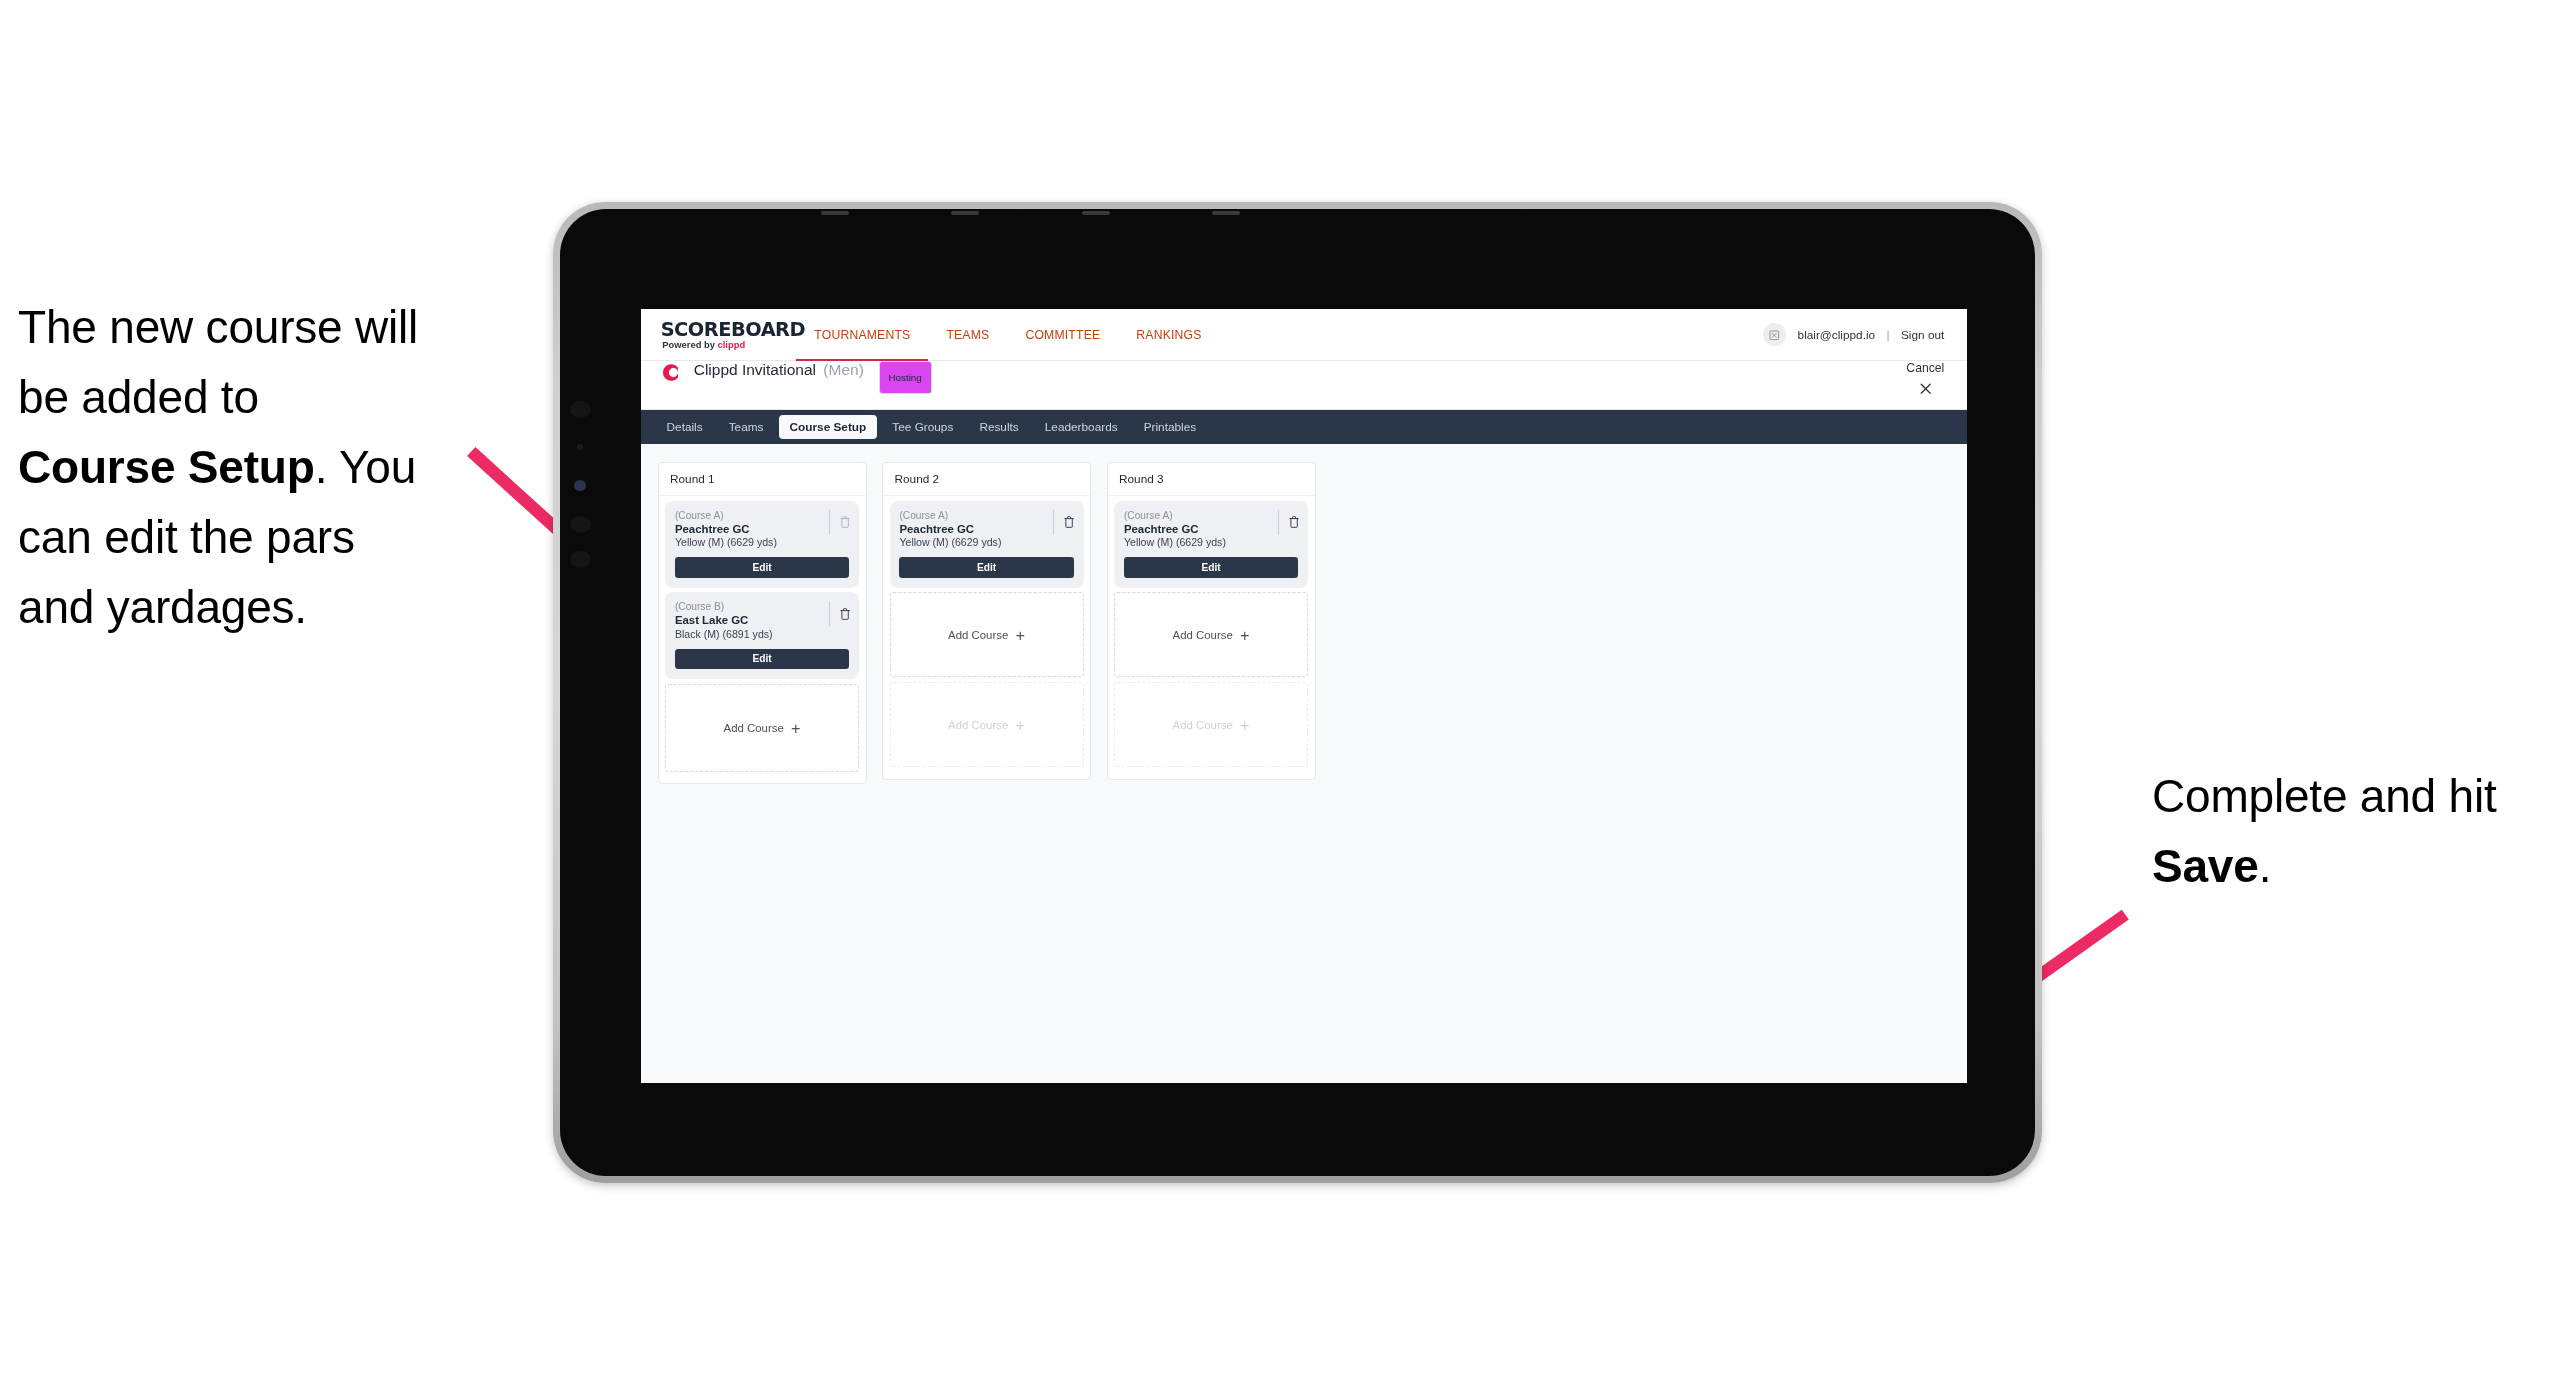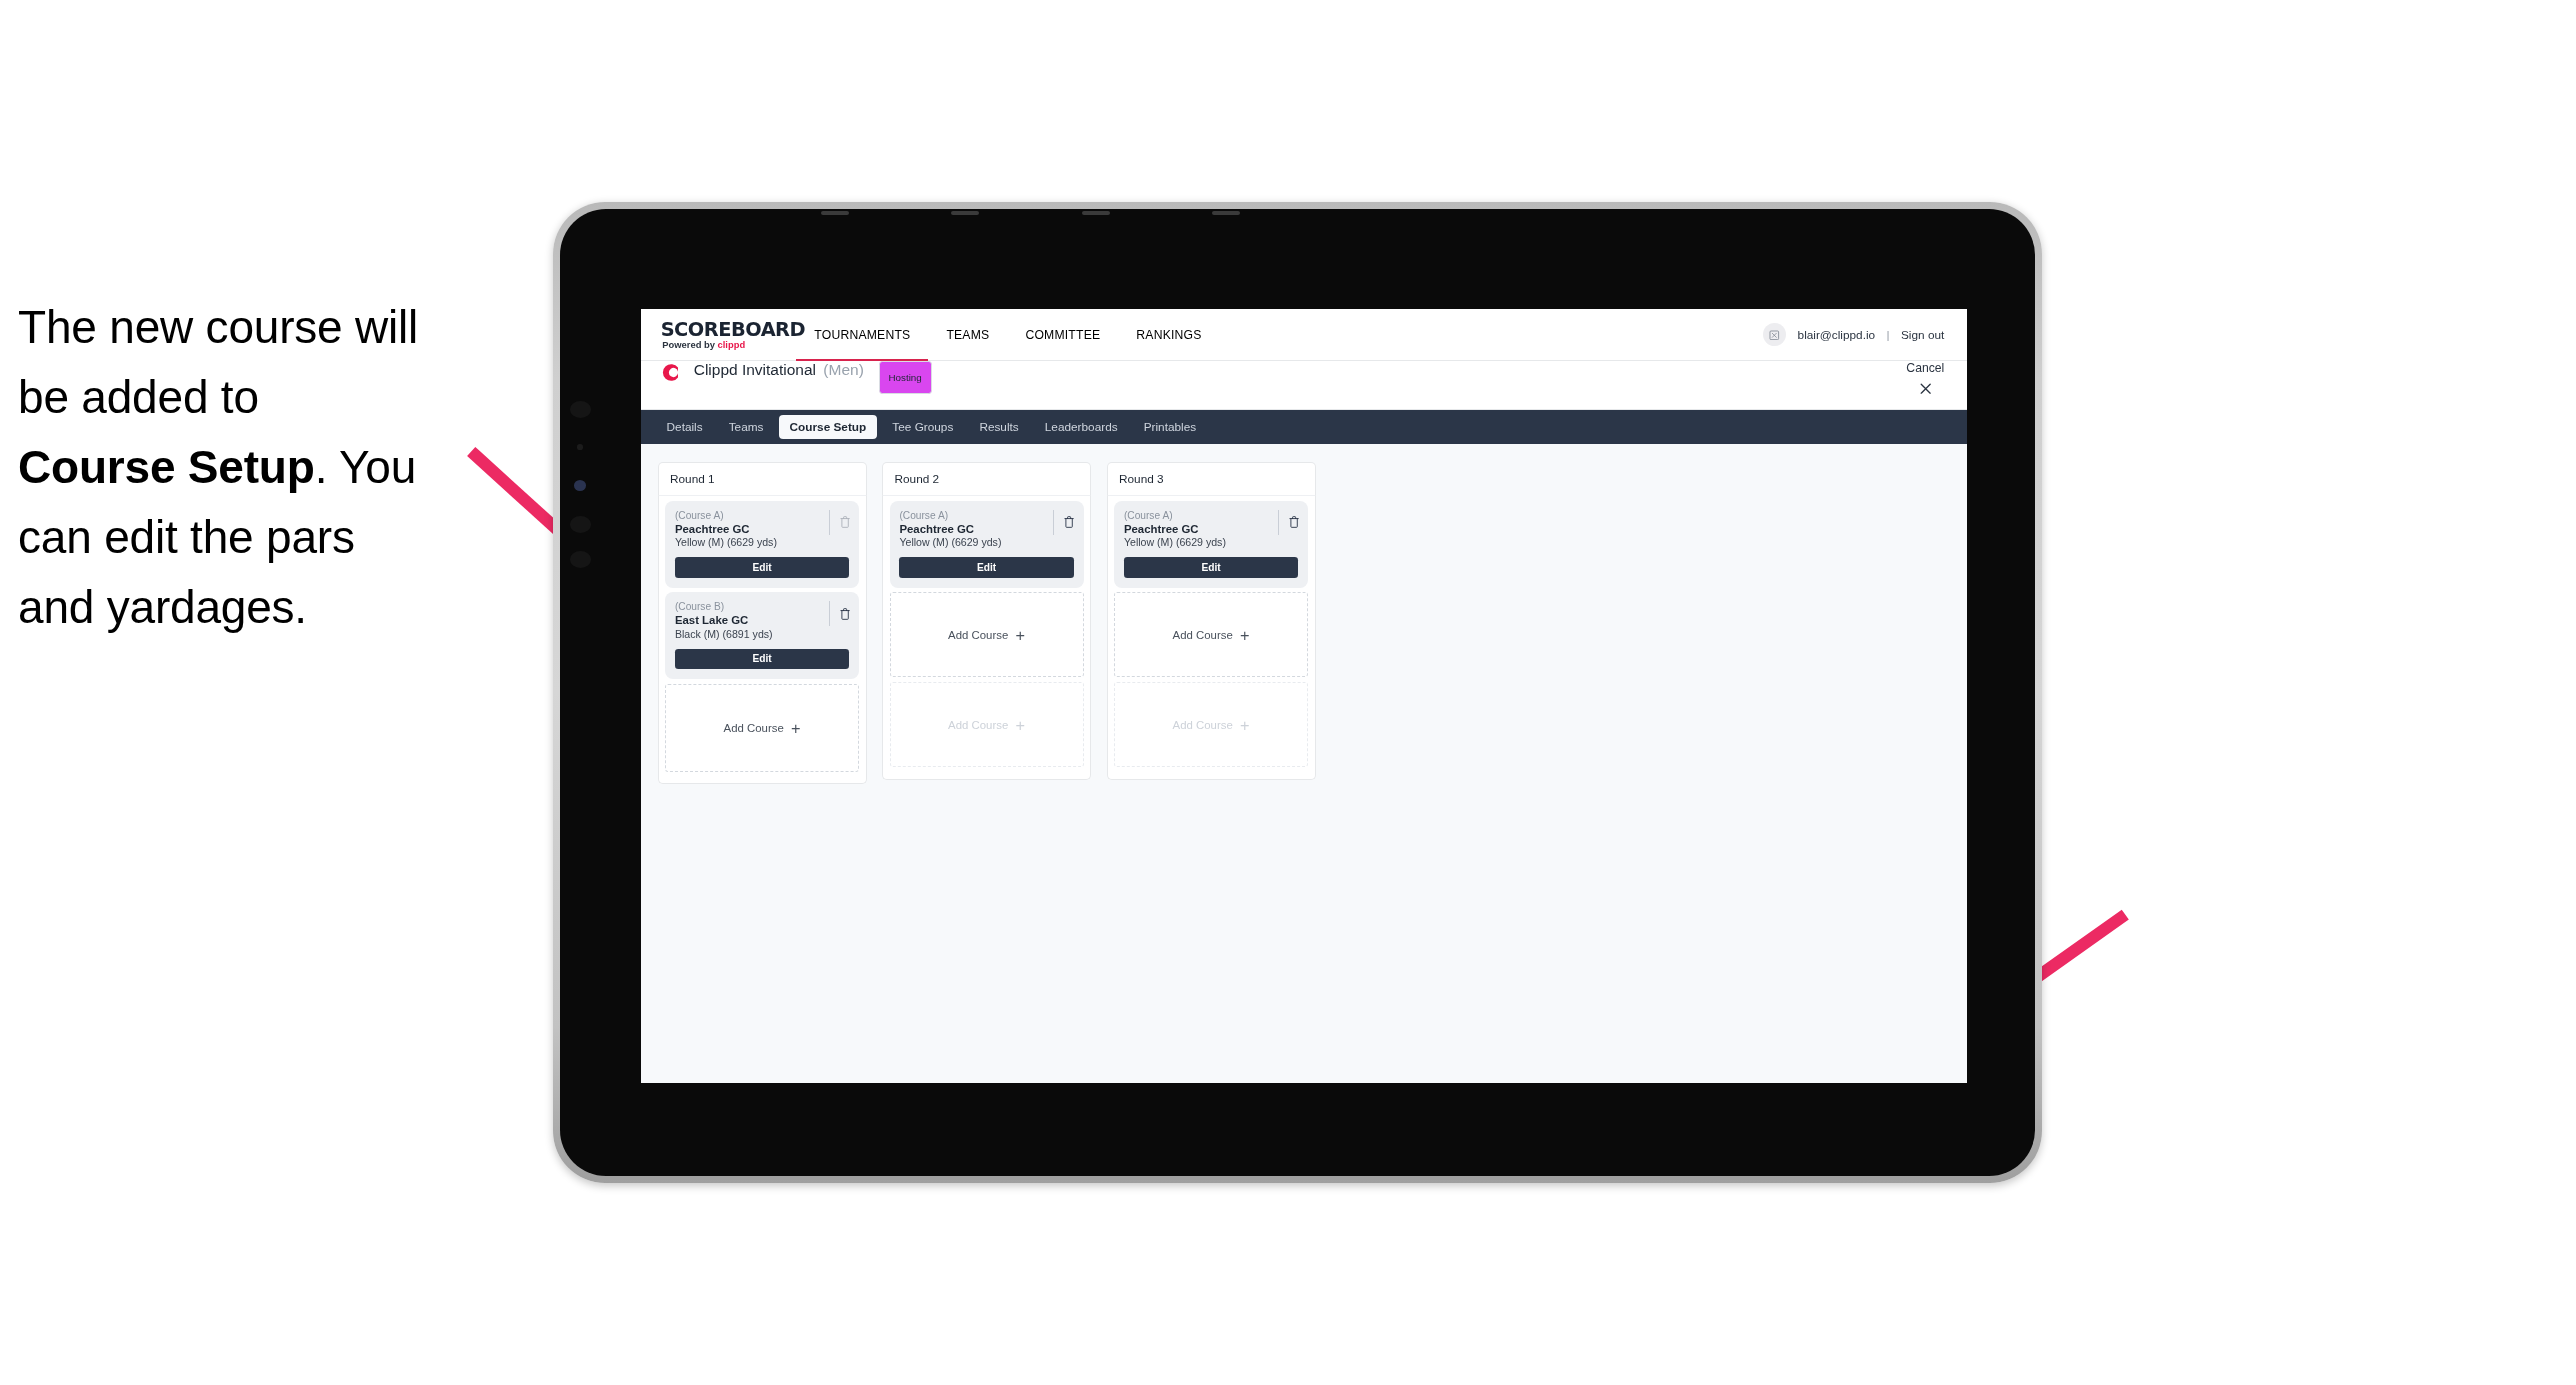--- a/index.html
+++ b/index.html
@@ -71,21 +71,21 @@
   #brand-title {
     font-family: "DejaVu Sans", sans-serif;
     font-weight: 700; font-size: 19px; letter-spacing: -0.5px;
     color:#1b2432; line-height:1; transform: scaleX(1.02);
   }
   #brand-sub { font-size: 9.4px; color:#2c3440; margin-top:0; font-weight:600; }
   #brand-sub .clippd { color:#e8174b; font-weight:800; }
   #mainmenu { display:flex; align-items:stretch; }
   .menu-item {
     display:flex; align-items:center; padding:0 18px;
-    font-size:12.2px; letter-spacing:0.2px; color:#000000; font-weight:500;
+    font-size:12.2px; letter-spacing:0.2px; color:#c2410c; font-weight:500;
     position:relative; cursor:pointer;
   }
   .menu-item.active::after {
     content:""; position:absolute; left:0; right:0; bottom:-0.8px; height:2.4px; background:#d8234d;
   }
   #topnav-right {
     margin-left:auto; display:flex; align-items:center; gap:11.4px; padding-right:23px;
     font-size:11.8px; color:#2a3340;
   }
   #avatar {
@@ -171,20 +171,23 @@
 
   <div class="annot" id="annot-left">
     <span><span>The new course will be added to </span><b>Course Setup</b><span>. You can edit the pars and yardages.</span></span>
   </div>
 
   <svg class="arrow" id="arrow-left" style="left:457px; top:440px;" width="228" height="212" viewBox="0 0 280 260">
     <line x1="23" y1="19" x2="218" y2="196" stroke="#ec2a63" stroke-width="15" stroke-linecap="square"></line>
     <polygon points="248,232 175,196 214,162" fill="#ec2a63"></polygon>
   </svg>
 
+  <div class="annot" id="annot-right">
+    <span><span>Complete and hit </span><b>Save</b><span>.</span></span>
+  </div>
 
   <svg class="arrow" id="arrow-right" style="left:1956px; top:897px;" width="236" height="130" viewBox="0 0 290 160">
     <line x1="202" y1="26" x2="64" y2="124" stroke="#ec2a63" stroke-width="15" stroke-linecap="square"></line>
     <polygon points="18,148 44,96 78,128" fill="#ec2a63"></polygon>
   </svg>
 
   <div id="tablet">
     <div id="tablet-screen">
 
       <div class="speaker-slot" style="left:261px; width:28px;"></div>

